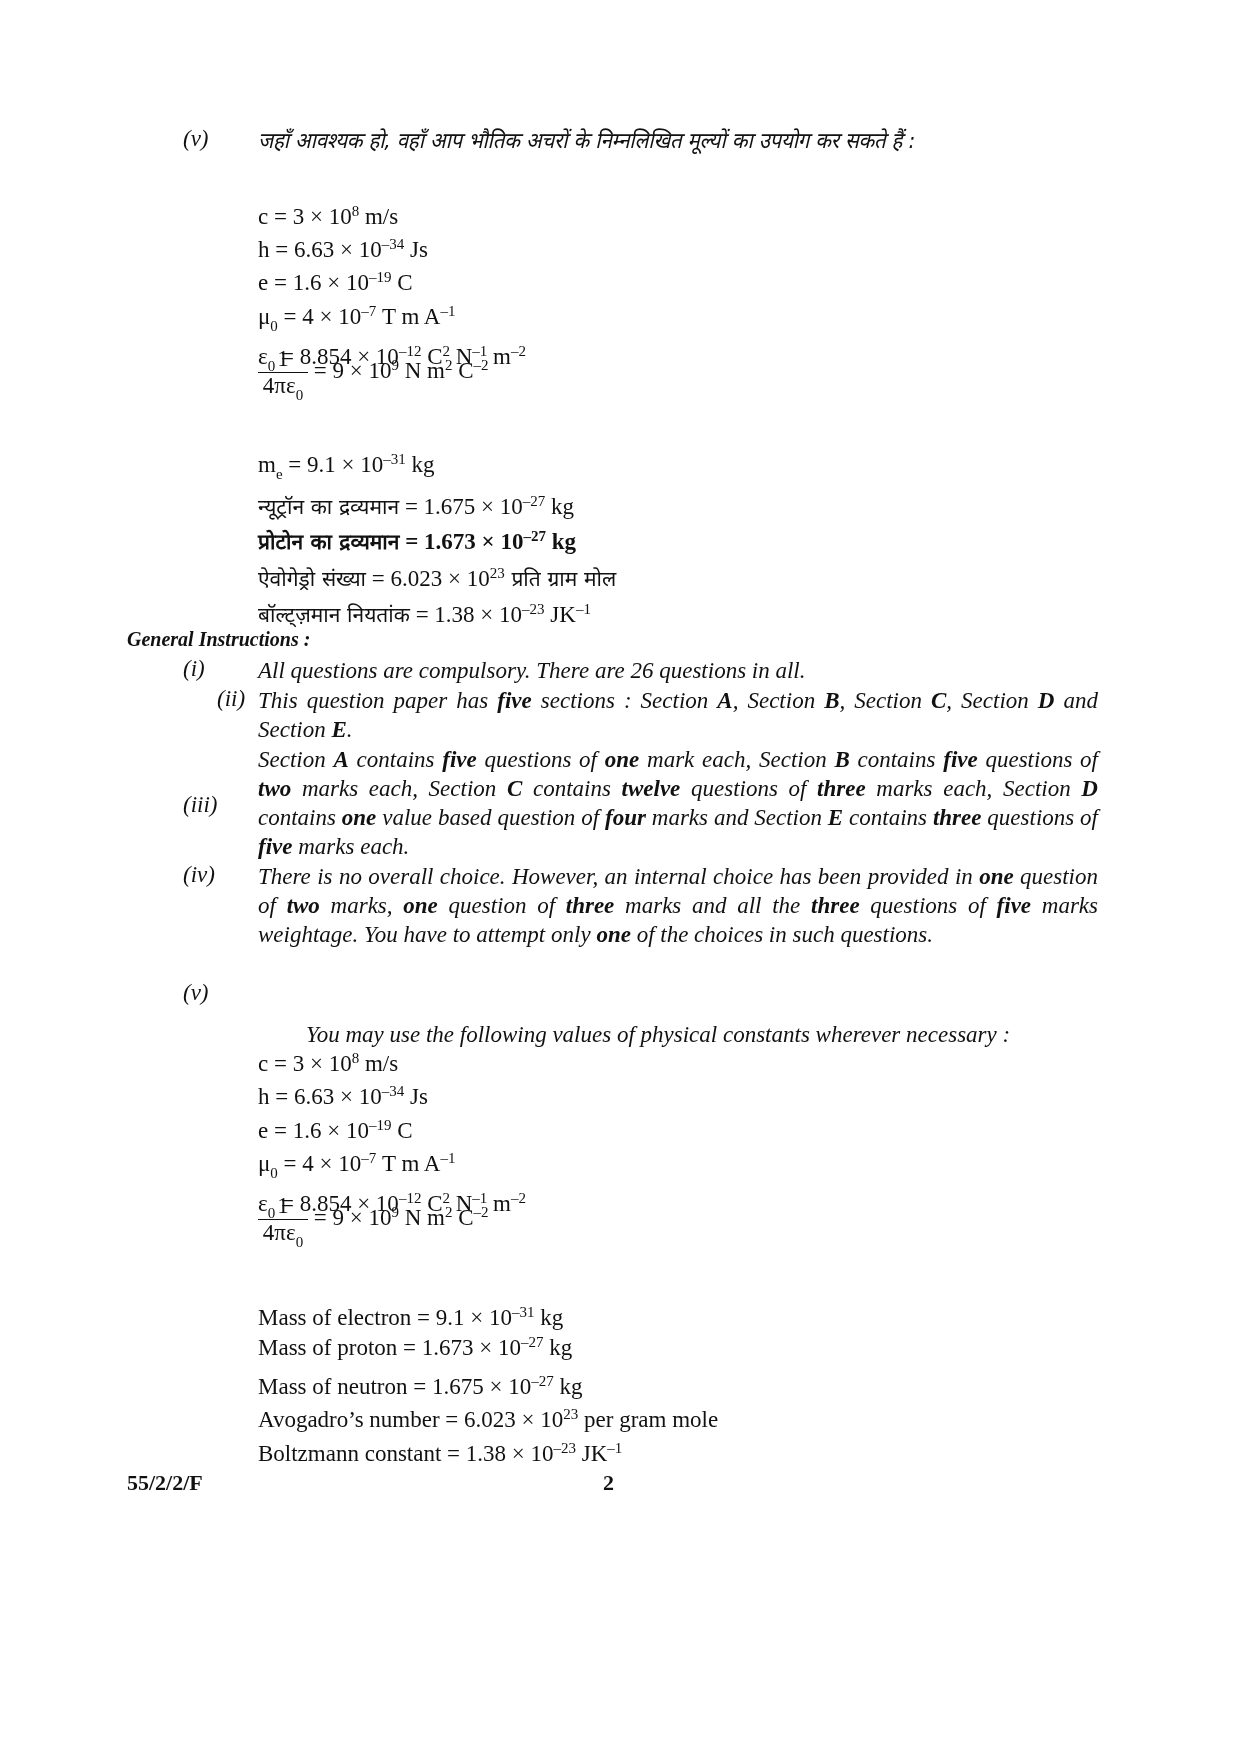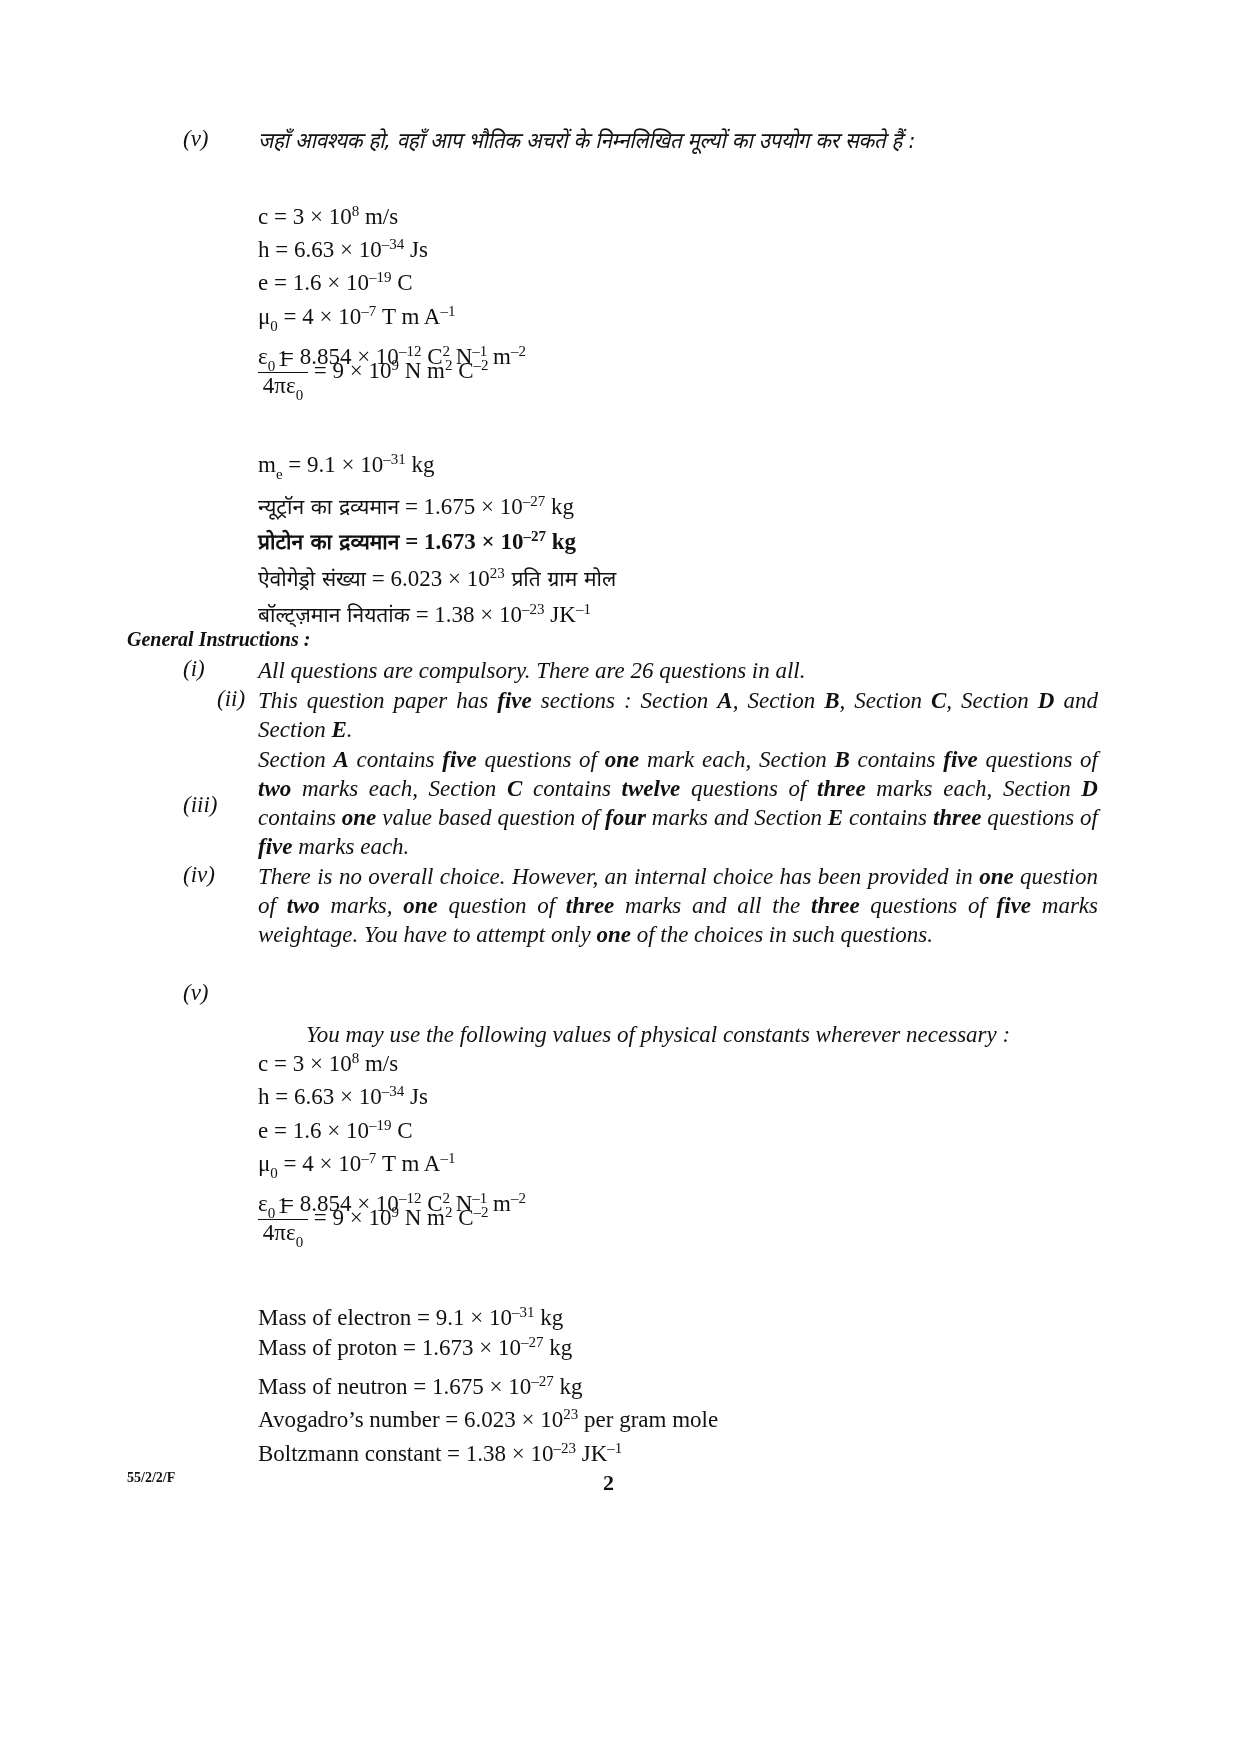--- a/index.html
+++ b/index.html
@@ -37,21 +37,21 @@
       font-weight: bold; font-style: italic; font-size: 20px;
     }
     .instr {
       position: absolute; left: 258px; width: 840px;
       font-style: italic; font-size: 23px; line-height: 29px;
       text-align: justify;
     }
     .instr b { font-weight: bold; font-family: Liberation Serif, serif; }
     .footer-code {
       position: absolute; left: 127px; top: 1470px;
-      font-weight: bold; font-size: 14px;
+      font-weight: bold; font-size: 22px;
     }
     .footer-page {
       position: absolute; left: 603px; top: 1470px;
       font-weight: bold; font-size: 22px;
     }
   </style>
 </head>
 <body>
 
 <span class="num" style="top:126px;">(v)</span>

